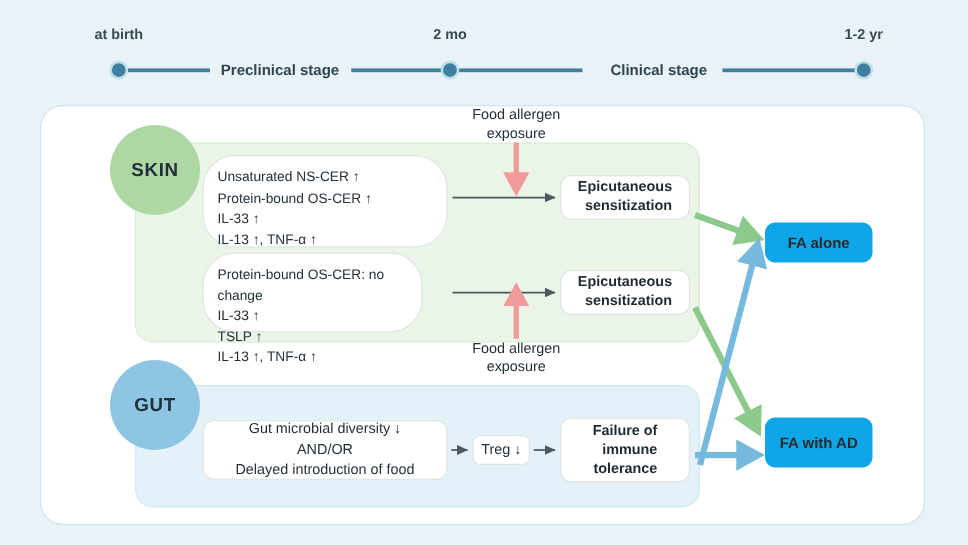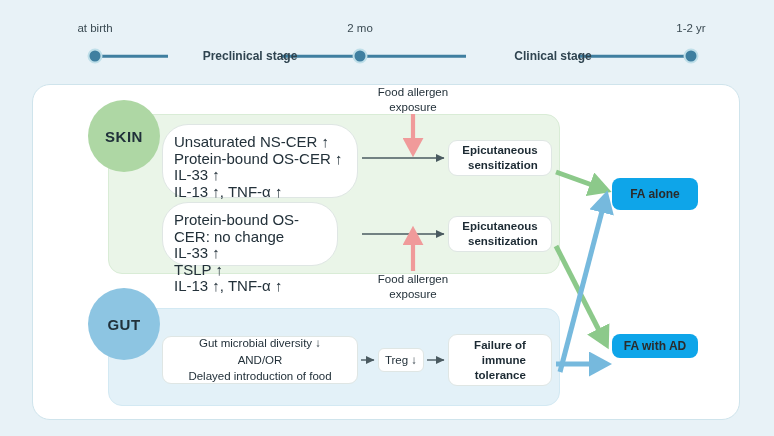--- a/index.html
+++ b/index.html
@@ -19,29 +19,29 @@
   }
 
   
   #timeline { position: absolute; left: 0; top: 0; width: 774px; height: 78px; }
   .tl-label {
     position: absolute;
     font-size: 11.5px;
     color: #3a4a52;
     white-space: nowrap;
     transform: translateX(-50%);
+    font-weight: bold;
   }
   .tl-stage {
     position: absolute;
     font-size: 12px;
     font-weight: bold;
     color: #2f4450;
     white-space: nowrap;
     transform: translateX(-50%);
-    margin-left: 26px;
   }
   .tl-dot {
     position: absolute;
     width: 15px; height: 15px;
     border-radius: 50%;
     background: #3f7fa0;
     border: 2.5px solid #bfdfe9;
     box-sizing: border-box;
     transform: translate(-50%, -50%);
   }
@@ -100,21 +100,21 @@
   
   .wbox {
     position: absolute;
     background: #ffffff;
     border: 1px solid #dfe6e4;
     border-radius: 9px;
     box-sizing: border-box;
   }
   .wbox-list {
     padding: 9px 11px;
-    font-size: 15px;
+    font-size: 11px;
     line-height: 16.5px;
     color: #23313a;
     white-space: pre-line;
     border-radius: 26px;
   }
   .wbox-center {
     display: flex;
     align-items: center;
     justify-content: center;
     text-align: right;
@@ -150,21 +150,21 @@
     border-radius: 8px;
     display: flex;
     align-items: center;
     justify-content: center;
     font-size: 12px;
     font-weight: bold;
     color: #2b2b2b;
     box-sizing: border-box;
   }
   #fa-alone  { left: 612px; top: 178px; width: 86px; height: 32px; }
-  #fa-with-ad{ left: 612px; top: 334px; width: 86px; height: 24px; }
+  #fa-with-ad{ left: 612px; top: 334px; width: 86px; height: 40px; }
 
   
   .allergen-label {
     position: absolute;
     font-size: 11.5px;
     color: #23313a;
     text-align: center;
     line-height: 14.5px;
     white-space: pre-line;
     transform: translateX(-50%);

